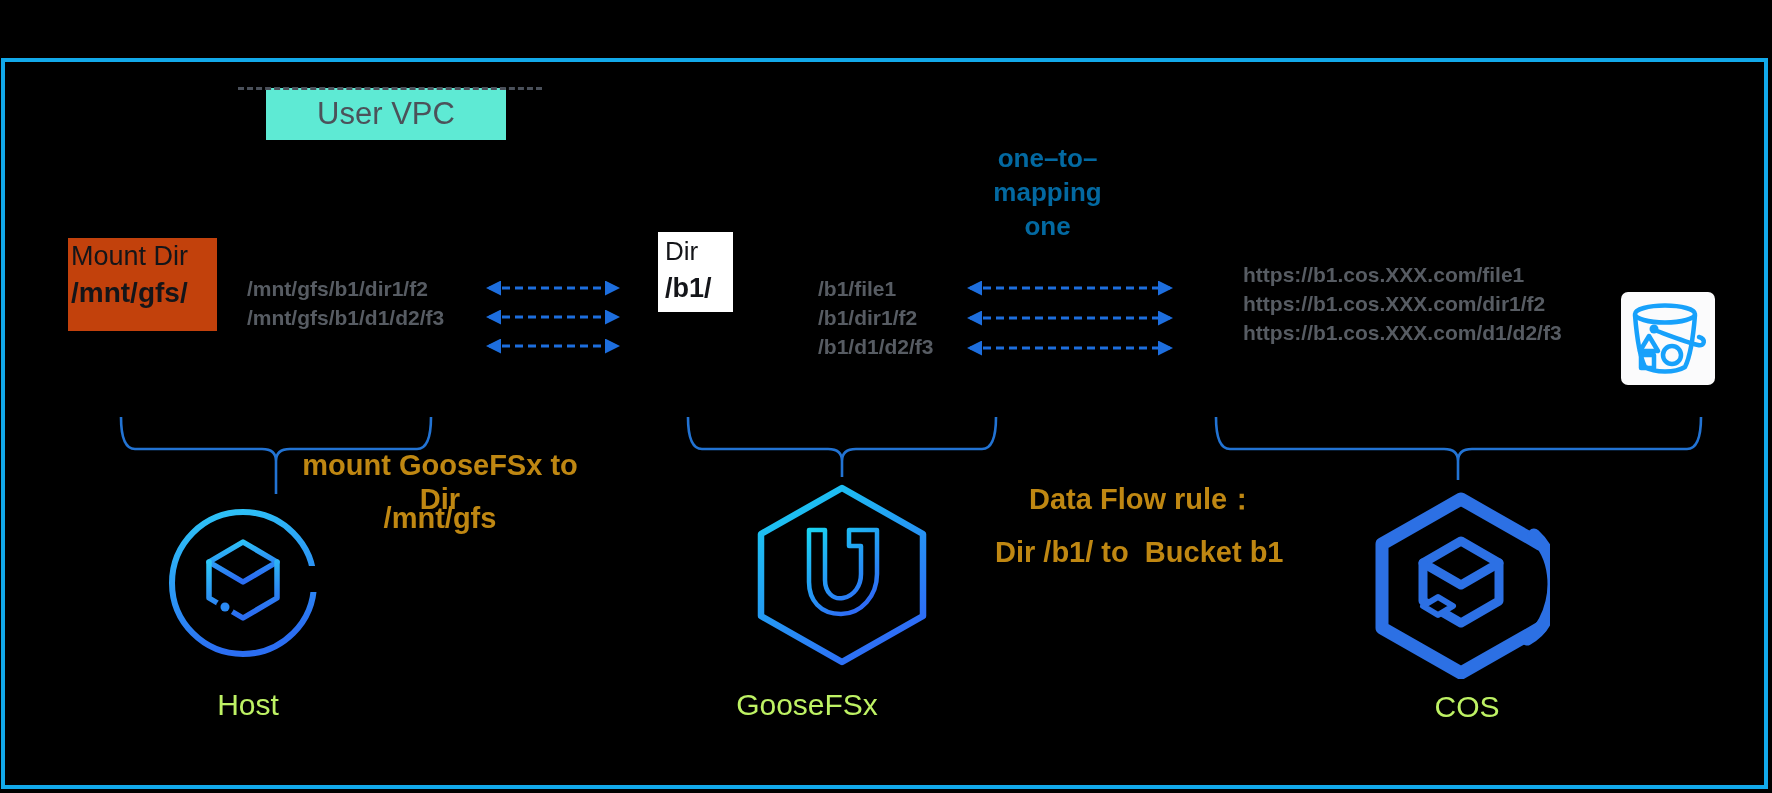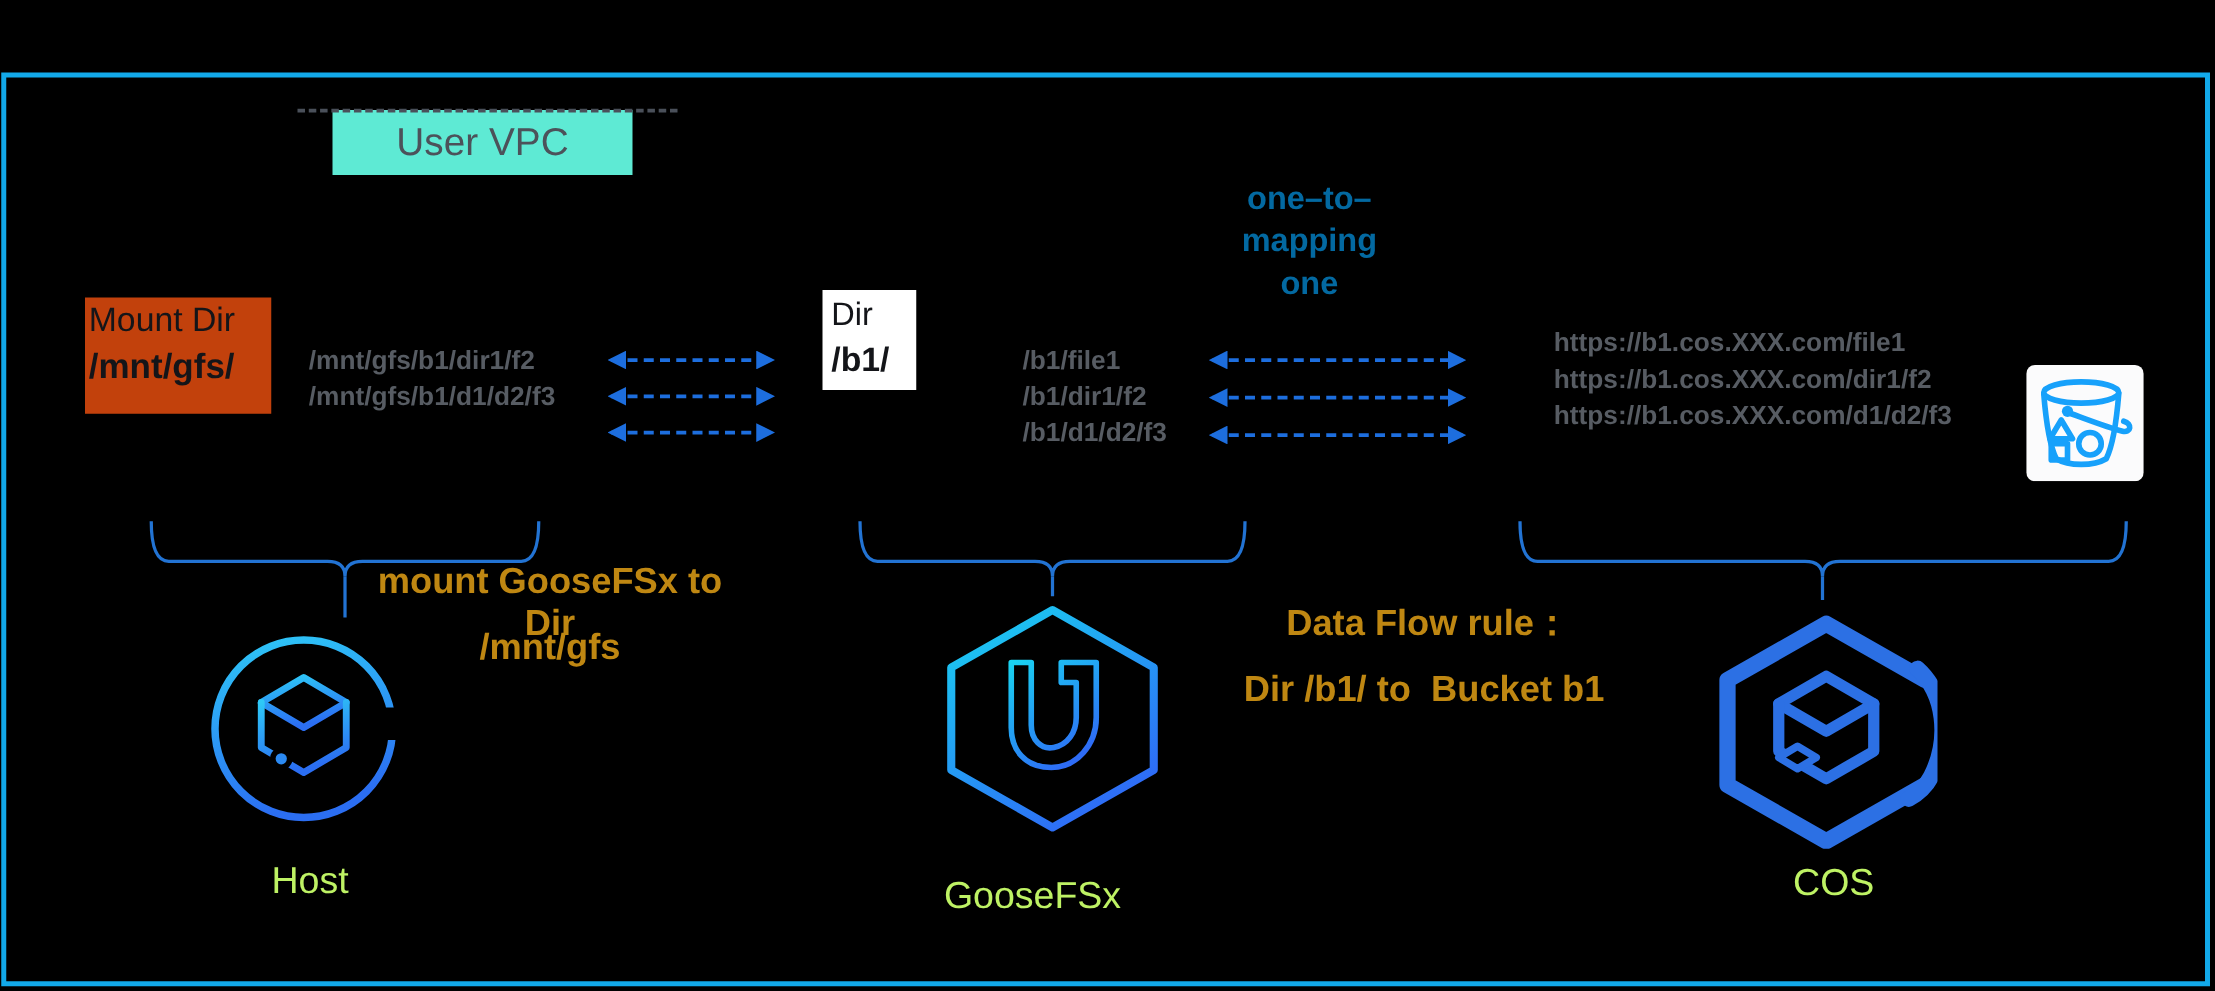--- a/index.html
+++ b/index.html
@@ -27,21 +27,21 @@
   .mount-note{left:285px;top:448px;width:310px;text-align:center;}
   .mount-note .l1{height:34px;line-height:34px;}
   .mount-note .l2{margin-top:19px;height:34px;line-height:34px;}
   .rule-note{left:995px;top:470px;width:400px;}
   .rule-note .r1{height:34px;line-height:34px;padding-left:34px;margin-top:12px;}
   .rule-note .r2{margin-top:19px;height:34px;line-height:34px;}
   .rule-note span{white-space:pre;}
   .rule-note .b{font-weight:800;}
   .node-label{font-size:30px;color:#bef264;text-align:center;width:190px;}
   .host-label{left:153px;top:688px;}
-  .gfs-label{left:731px;top:688px;margin-top:12px;}
+  .gfs-label{left:712px;top:688px;}
   .cos-label{left:1372px;top:690px;}
   svg{display:block;}
 </style>
 </head>
 <body>
 
 <div id="canvas">
 
   <div class="abs border-rect"></div>
 

